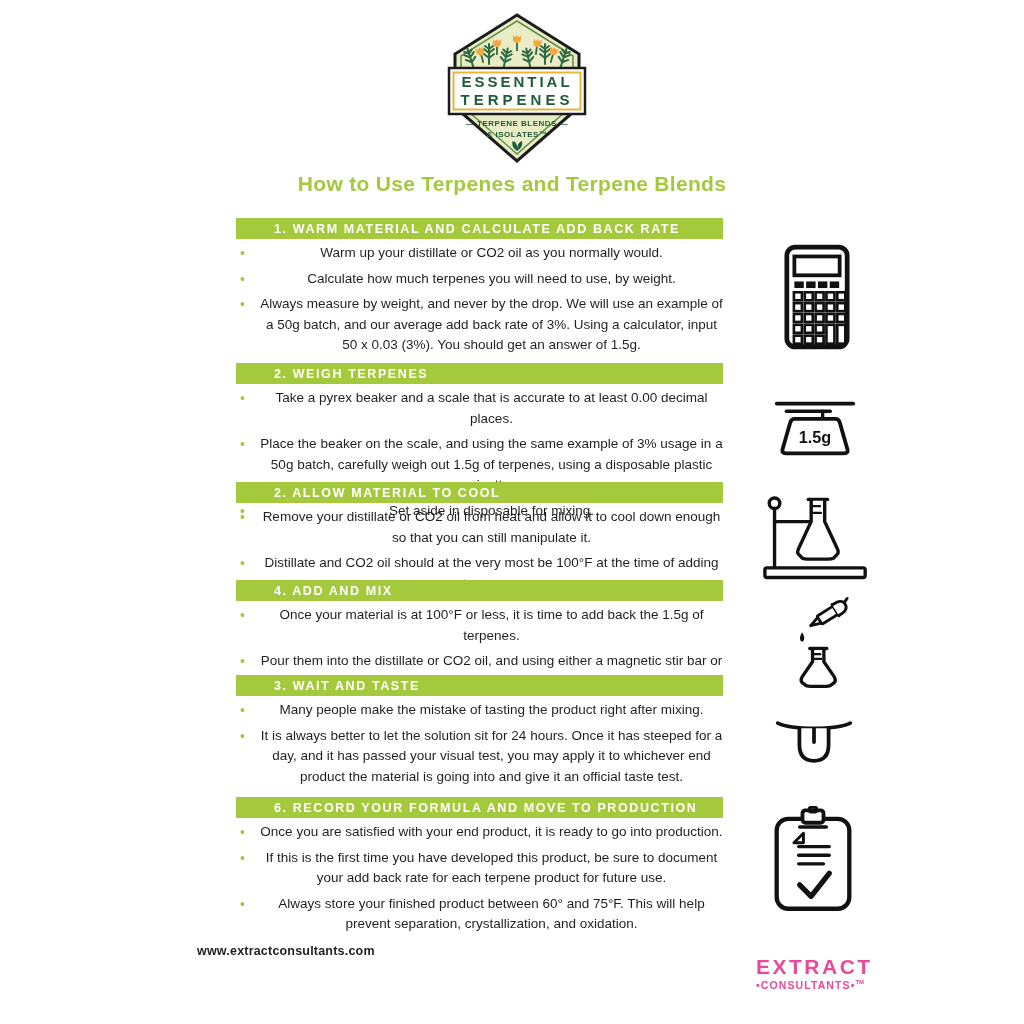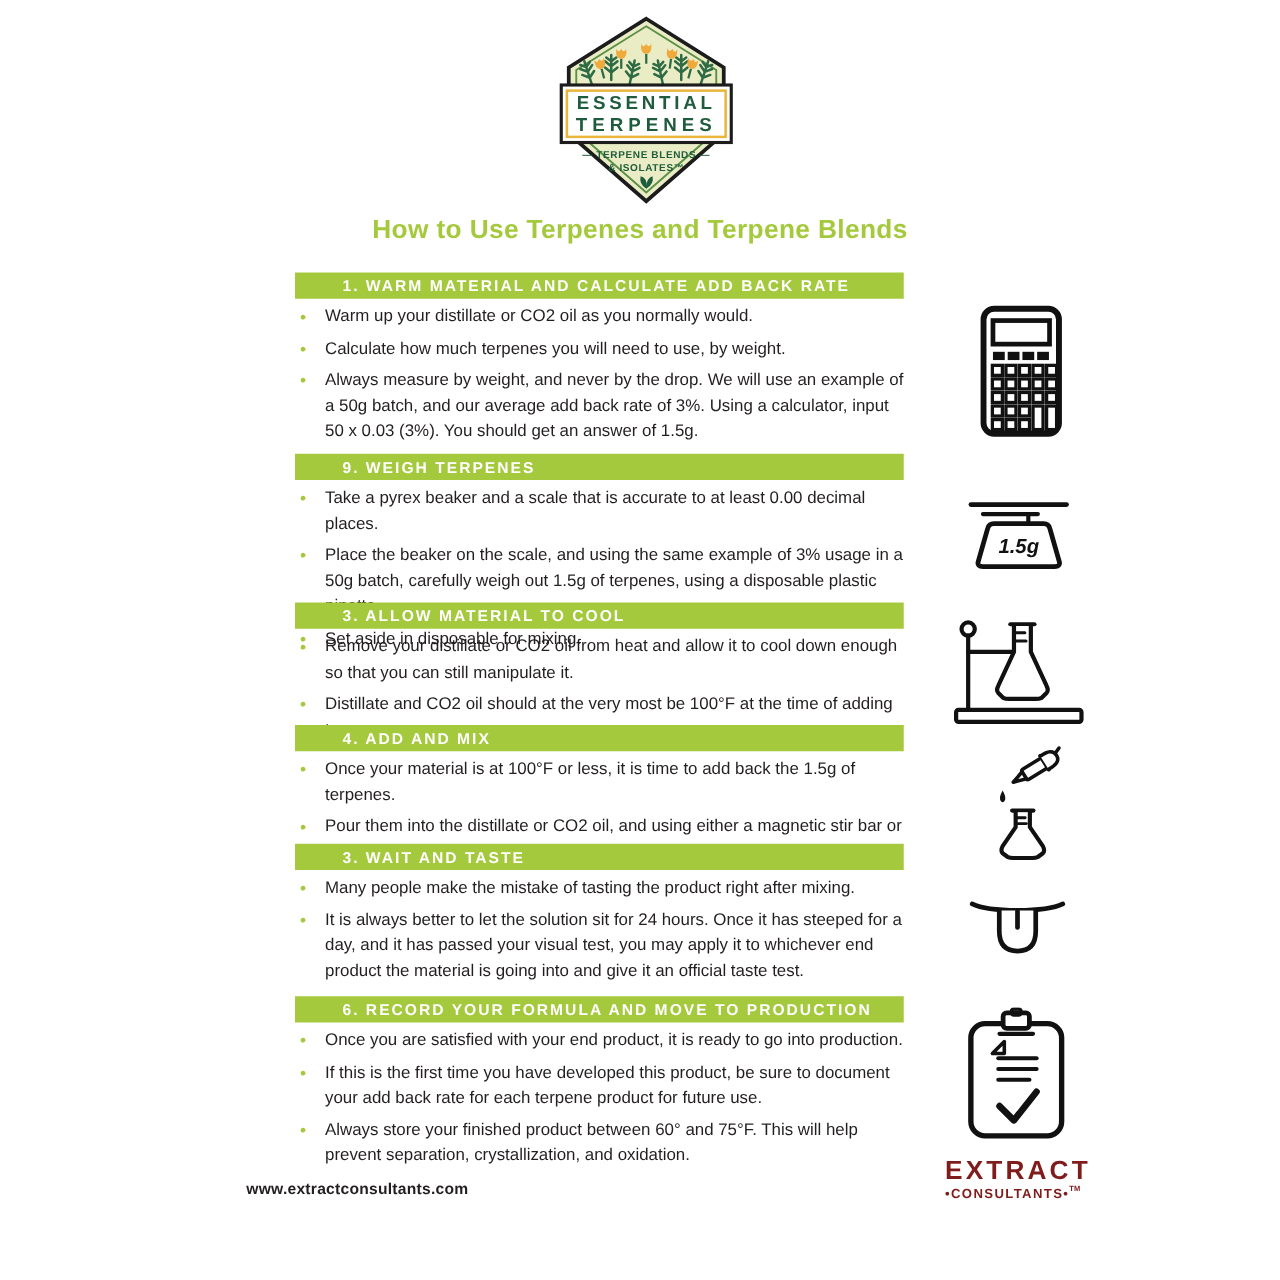--- a/index.html
+++ b/index.html
@@ -14,36 +14,36 @@
     position:absolute;left:0;top:172px;width:1024px;text-align:center;
     font-size:21px;font-weight:bold;color:#a5c93c;letter-spacing:.3px;
   }
   
   .sec{position:absolute;left:236px;width:487px;}
   .bar{
     height:21px;line-height:22px;background:#a5c93c;color:#ffffff;
     font-size:12.5px;font-weight:bold;letter-spacing:1.6px;padding-left:38px;
     box-sizing:border-box;white-space:nowrap;
   }
-  ul.bullets{list-style:none;margin:4px 0 0 2px;padding:0;}
+  ul.bullets{list-style:none;margin:4px 0 0 2px;padding:0;text-align:center;}
   ul.bullets li{
     position:relative;padding-left:22px;margin-bottom:5px;
     font-size:13.5px;line-height:20.5px;color:#231f20;font-weight:500;
   }
   ul.bullets li::before{
     content:"•";position:absolute;left:2px;top:0;color:#a5c93c;font-size:14px;
   }
   
-  .icon-abs{position:absolute;font-style:italic;}
+  .icon-abs{position:absolute;}
   .icon-abs svg{display:block;}
   
   #footer-left{position:absolute;left:157px;top:944px;}
   #footer-site{font-size:12.5px;font-weight:bold;letter-spacing:.2px;margin-left:40px;}
   #footer-support{font-size:14px;margin-top:9px;letter-spacing:.1px;}
-  #brand{position:absolute;left:756px;top:926px;width:120px;color:#7f1d1d;}
+  #brand{position:absolute;left:756px;top:956px;width:120px;color:#ec4899;}
   #brand-top{font-size:21px;font-weight:bold;letter-spacing:2.5px;line-height:22px;}
   #brand-bottom{font-size:10.5px;font-weight:bold;letter-spacing:1.1px;margin-top:1px;}
   #brand-bottom .tm{font-size:6px;vertical-align:top;letter-spacing:0;}
 </style>
 </head>
 <body>
 
 <div id="page">
 
   <div id="doc-title">How to Use Terpenes and Terpene Blends</div>
@@ -95,30 +95,30 @@
   <section class="sec" style="top:218px">
     <div class="bar">1. WARM MATERIAL AND CALCULATE ADD BACK RATE</div>
     <ul class="bullets">
       <li>Warm up your distillate or CO2 oil as you normally would.</li>
       <li>Calculate how much terpenes you will need to use, by weight.</li>
       <li>Always measure by weight, and never by the drop. We will use an example of a 50g batch, and our average add back rate of 3%. Using a calculator, input 50 x 0.03 (3%). You should get an answer of 1.5g.</li>
     </ul>
   </section>
 
   <section class="sec" style="top:363px">
-    <div class="bar">9. WEIGH TERPENES</div>
+    <div class="bar">2. WEIGH TERPENES</div>
     <ul class="bullets">
       <li>Take a pyrex beaker and a scale that is accurate to at least 0.00 decimal places.</li>
       <li>Place the beaker on the scale, and using the same example of 3% usage in a 50g batch, carefully weigh out 1.5g of terpenes, using a disposable plastic pipette.</li>
       <li>Set aside in disposable for mixing.</li>
     </ul>
   </section>
 
   <section class="sec" style="top:482px">
-    <div class="bar">3. ALLOW MATERIAL TO COOL</div>
+    <div class="bar">2. ALLOW MATERIAL TO COOL</div>
     <ul class="bullets">
       <li>Remove your distillate or CO2 oil from heat and allow it to cool down enough so that you can still manipulate it.</li>
       <li>Distillate and CO2 oil should at the very most be 100°F at the time of adding terpenes.</li>
     </ul>
   </section>
 
   <section class="sec" style="top:580px">
     <div class="bar">4. ADD AND MIX</div>
     <ul class="bullets">
       <li>Once your material is at 100°F or less, it is time to add back the 1.5g of terpenes.</li>

